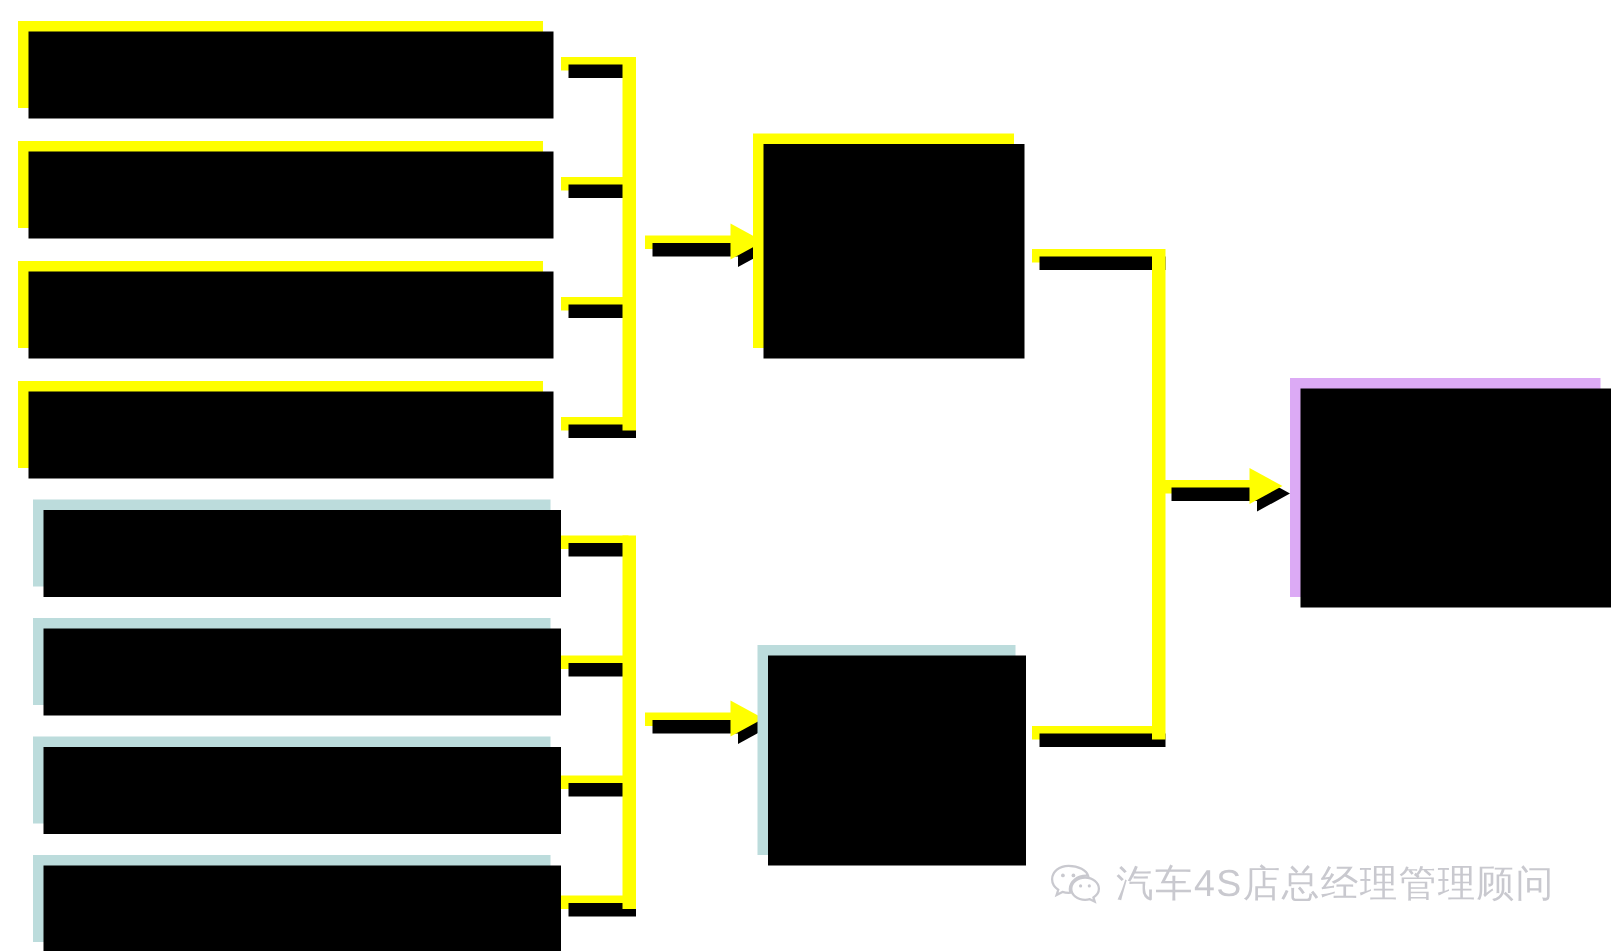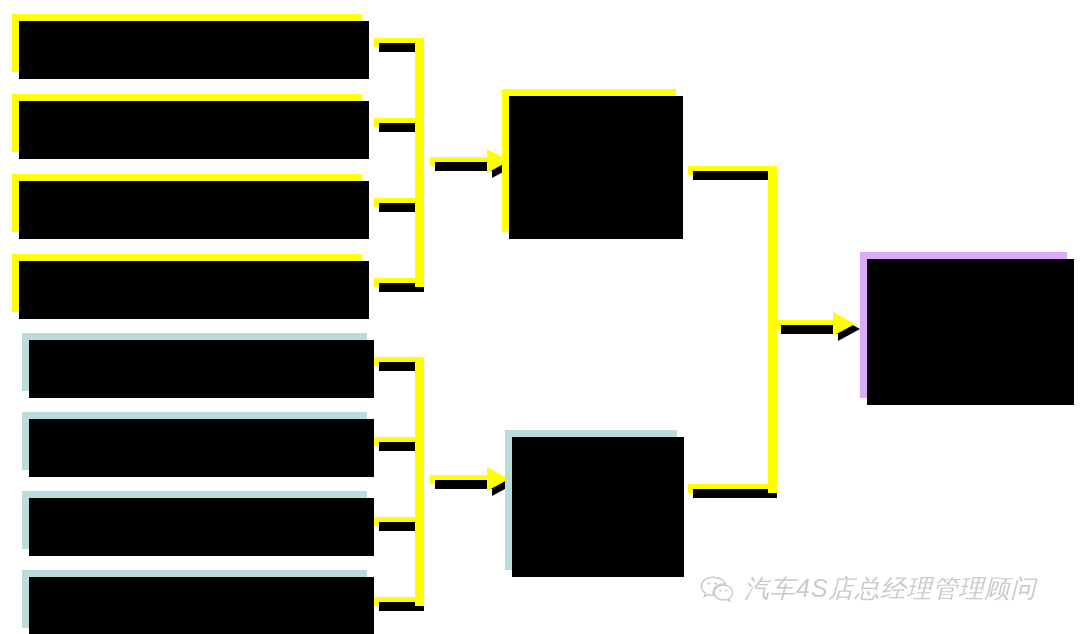--- a/index.html
+++ b/index.html
@@ -9,21 +9,20 @@
   }
   body {
     font-family: "Liberation Serif", "DejaVu Serif", serif;
   }
   #canvas {
     position: relative;
     width: 1080px;
     height: 634px;
     background: #ffffff;
     overflow: hidden;
-    font-style: italic;
   }
 
   
   .box {
     position: absolute;
     box-sizing: border-box;
     display: flex;
     align-items: center;
     justify-content: center;
     text-align: center;

